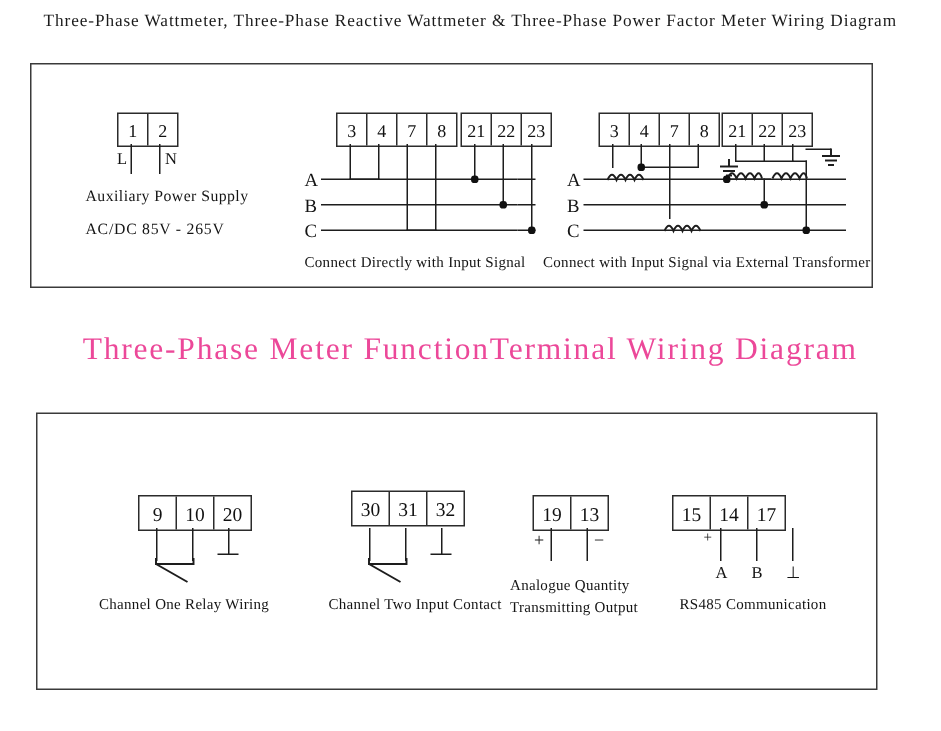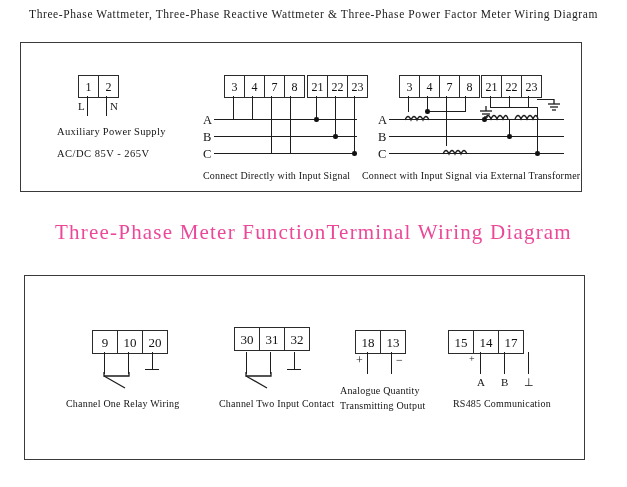--- a/index.html
+++ b/index.html
@@ -236,21 +236,21 @@
 <div class="abs vw" style="left:294px;top:352px;height:18px;"></div>
 <svg class="abs" style="left:241px;top:372px;" width="40" height="18" viewBox="0 0 40 18">
   <path d="M5 0 L5 4 L30 4 L30 0" fill="none" stroke="#1d1d1d" stroke-width="1.3"></path>
   <path d="M5 4 L26 16" fill="none" stroke="#1d1d1d" stroke-width="1.3"></path>
 </svg>
 <div class="abs hw" style="left:287px;top:369px;width:14px;"></div>
 <div class="abs cap2" style="left:219px;top:398px;">Channel Two Input Contact</div>
 
 <div class="abs" style="left:355px;top:330px;">
   <div class="tb w24">
-    <div class="cell">18</div>
+    <div class="cell">19</div>
     <div class="cell">13</div>
   </div>
 </div>
 <div class="abs vw" style="left:367px;top:352px;height:22px;"></div>
 <div class="abs vw" style="left:391px;top:352px;height:22px;"></div>
 <div class="abs pol" style="left:356px;top:353px;">+</div>
 <div class="abs pol" style="left:396px;top:353px;">−</div>
 <div class="abs cap2" style="left:340px;top:385px;">Analogue  Quantity</div>
 <div class="abs cap2" style="left:340px;top:400px;">Transmitting  Output</div>
 

